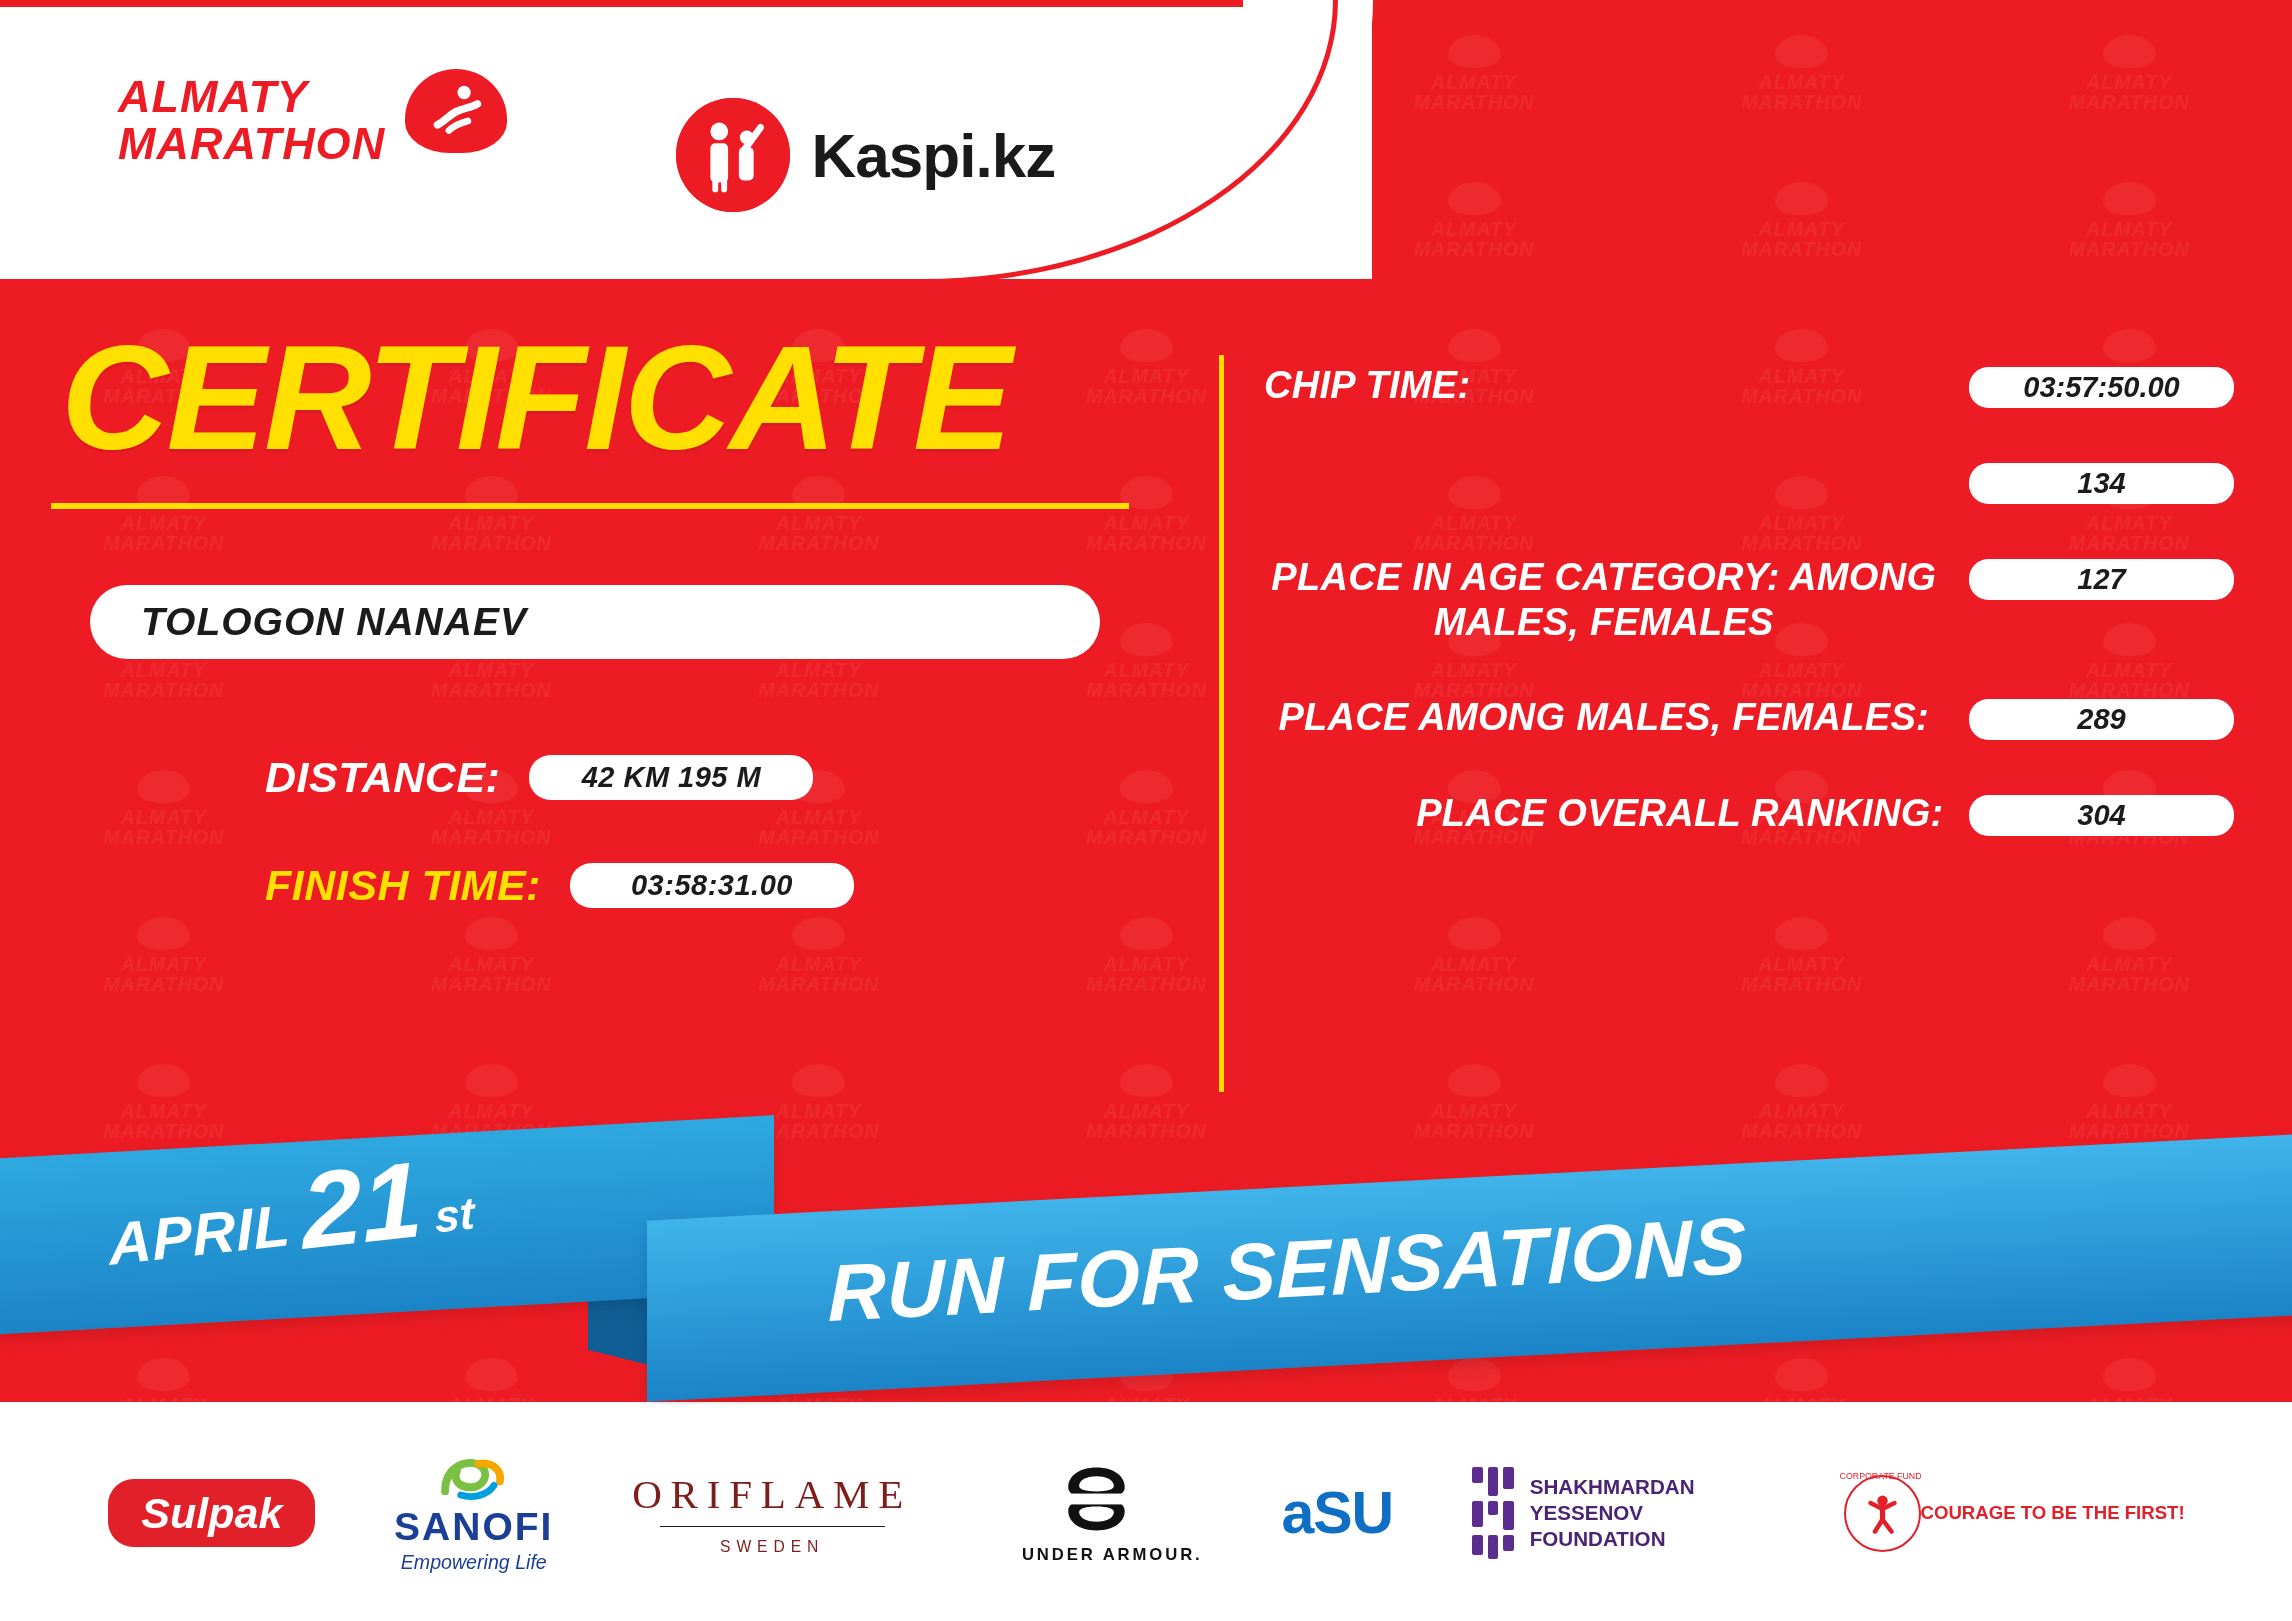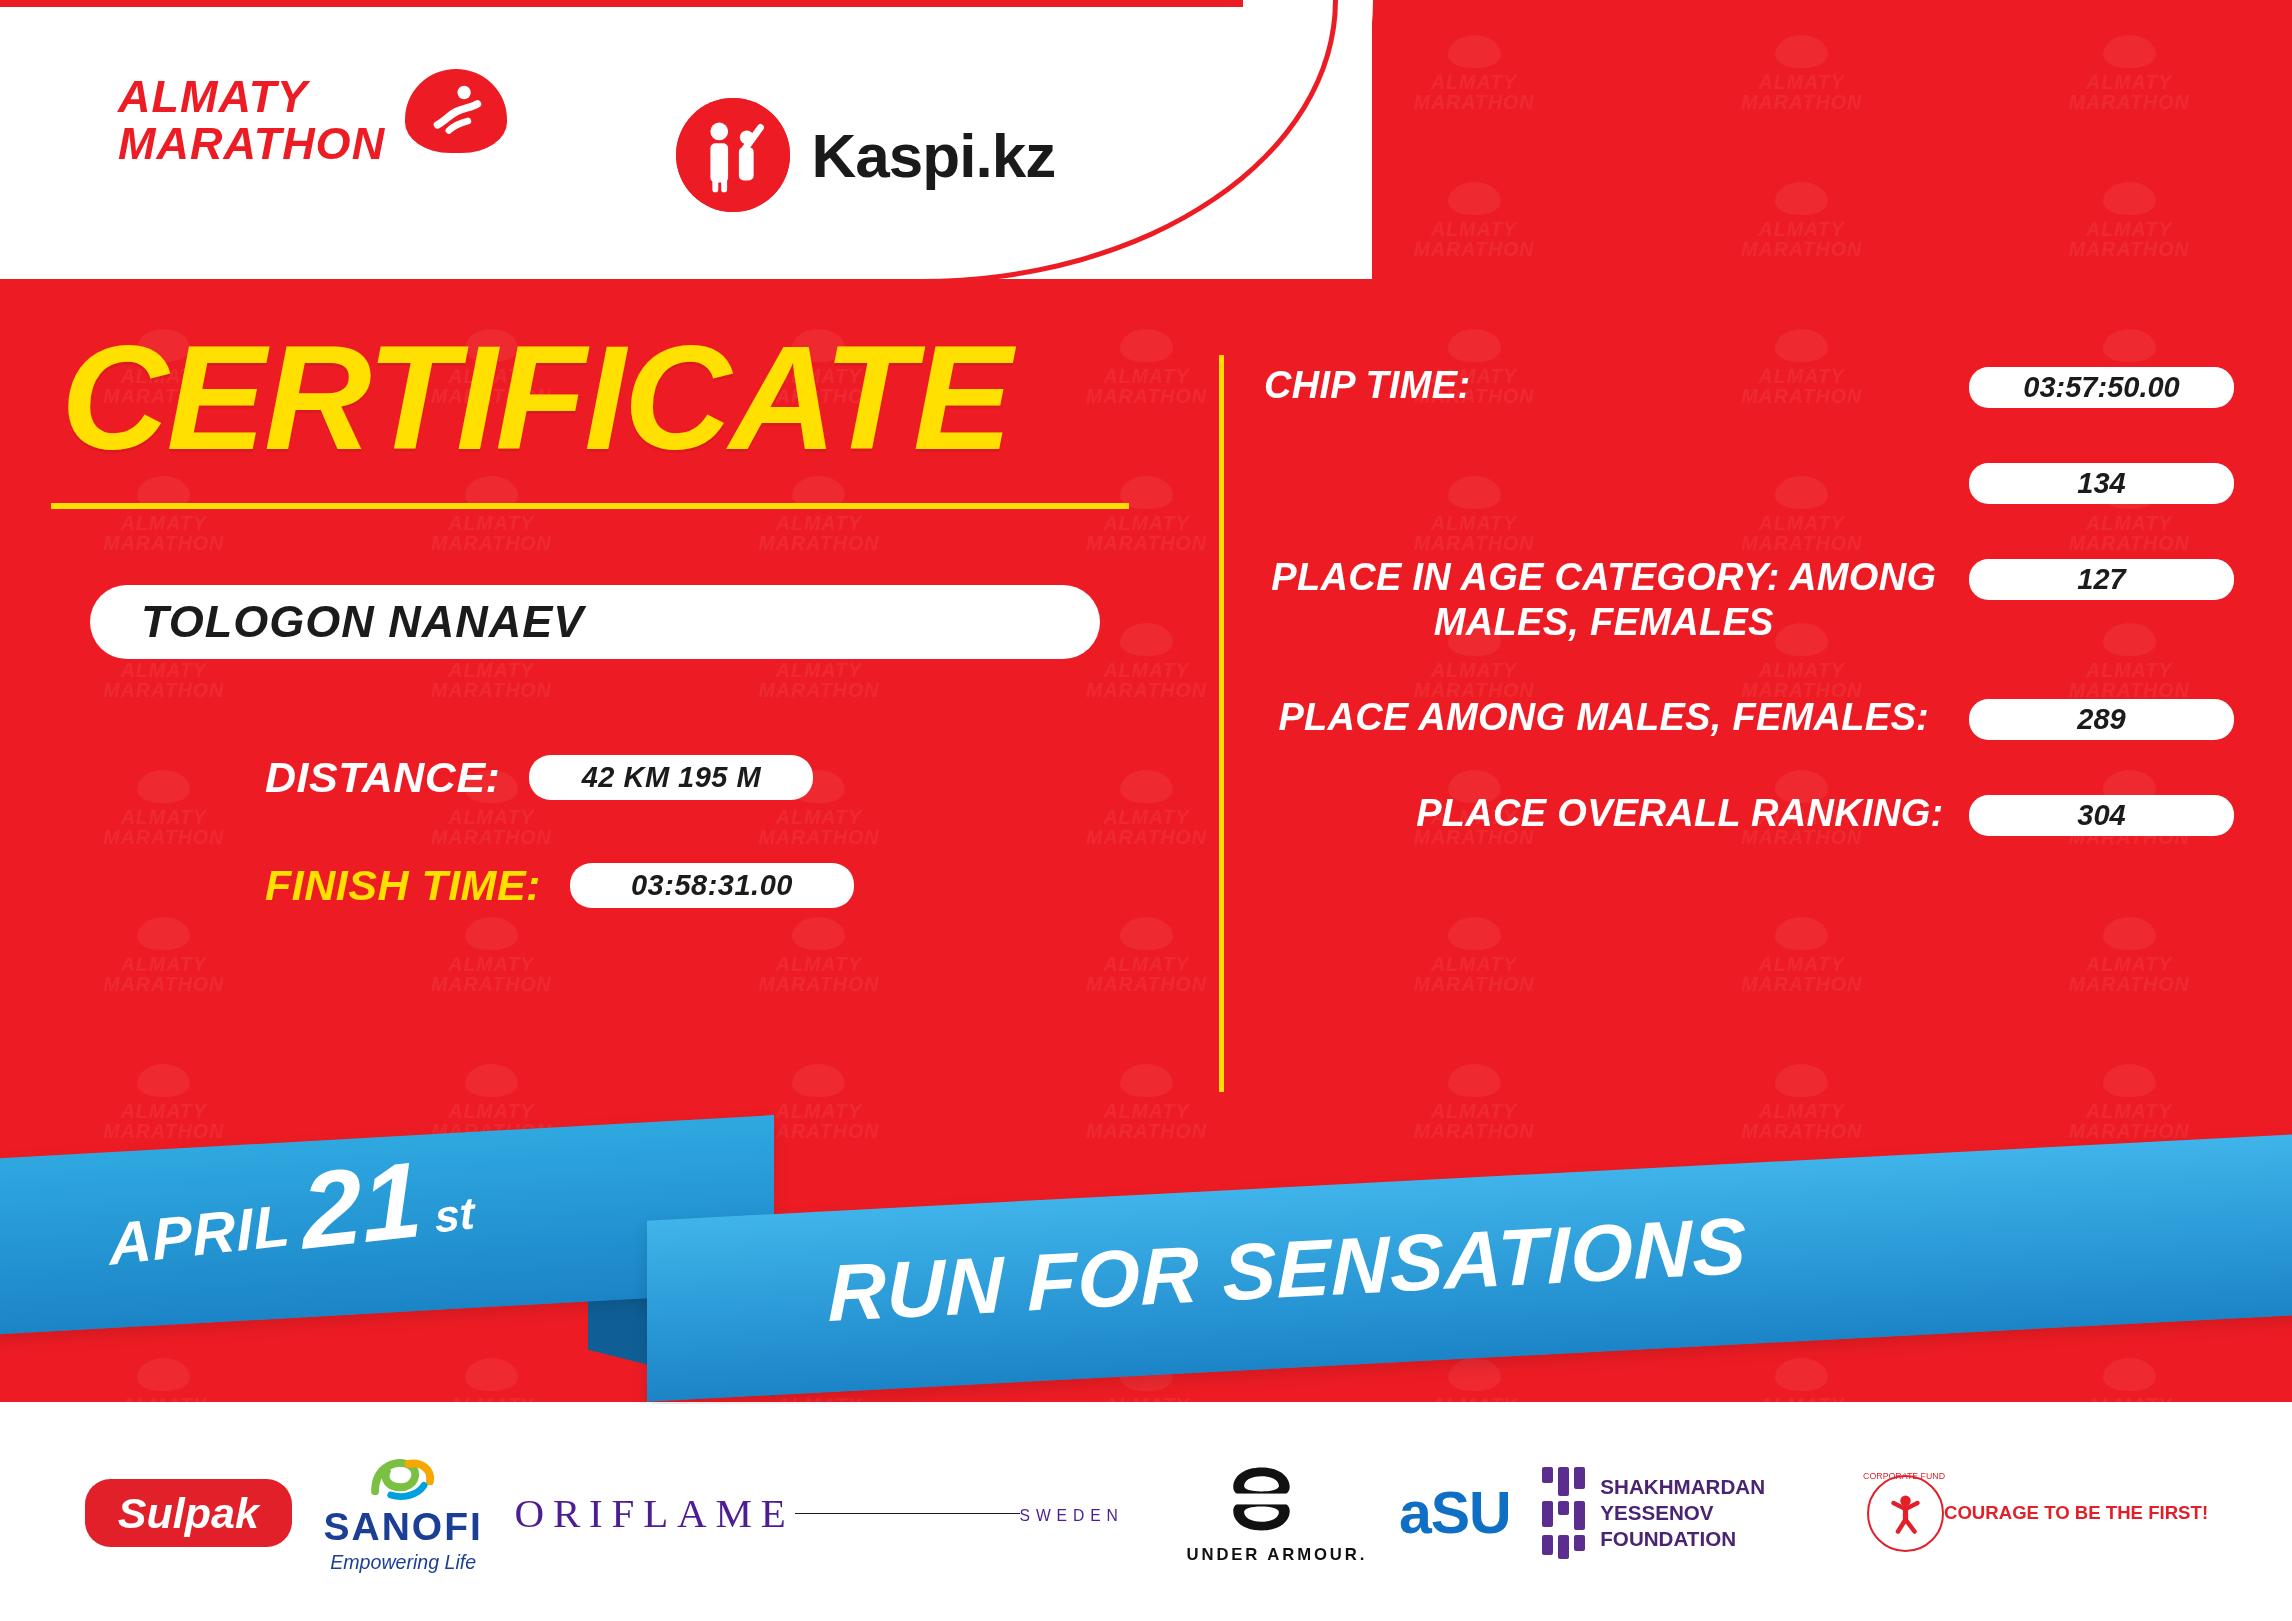--- a/index.html
+++ b/index.html
@@ -126,21 +126,21 @@
     width:1078px;height:5.9px;background:#ffe000;margin:31px 0 0 51px;
   }
   .name-pill{
     margin:76px 0 0 90px;
     width:1010px;height:74px;
     background:#ffffff;border-radius:39px;
     display:flex;align-items:center;
     padding-left:51px;box-sizing:border-box;
   }
   .name-pill span{
-    color:#1b1b1b;font-size:45px;font-weight:bold;font-style:italic;letter-spacing:1px;
+    color:#1b1b1b;font-size:39px;font-weight:bold;font-style:italic;letter-spacing:1px;
   }
   .row{
     display:flex;align-items:center;margin-left:265px;
   }
   .row.distance{margin-top:94px;}
   .row.finish{margin-top:59px;}
   .row-label{
     color:#ffffff;font-size:43px;font-weight:bold;font-style:italic;letter-spacing:0.5px;
   }
   .row-label.yellow{color:#ffe000;}
@@ -231,21 +231,21 @@
   .sp-sulpak{
     background:#e2202a;color:#ffffff;border-radius:25.5px;
     padding:9.8px 33px;font-size:43px;font-weight:bold;font-style:italic;
   }
   .sp-sanofi{display:flex;flex-direction:column;align-items:center;}
   .sanofi-mark{
     width:69px;height:49px;position:relative;margin-bottom:3.9px;
   }
   .sanofi-name{color:#1b3f94;font-size:39px;font-weight:bold;letter-spacing:2px;}
   .sanofi-tag{color:#1b3f94;font-size:19.6px;font-style:italic;margin-top:2px;}
-  .sp-oriflame{display:flex;flex-direction:row;align-items:center;color:#4c1d95;text-align:right;}
+  .sp-oriflame{display:flex;flex-direction:column;align-items:center;color:#7f1d1d;text-align:right;}
   .ori-name{font-size:41px;letter-spacing:8.8px;font-family:"Liberation Serif",serif;}
   .ori-sub{font-size:15.7px;letter-spacing:5.9px;margin-top:5.9px;}
   .ori-rule{width:225px;height:1px;background:#1b1b1b;margin:7.8px 0 5.9px;}
   .sp-ua{display:flex;flex-direction:column;align-items:center;color:#111;}
   .ua-name{font-size:16.7px;letter-spacing:2.9px;font-weight:bold;margin-top:7.8px;padding-left:31px;}
   .sp-asu{color:#0f6fc4;font-size:59px;font-weight:bold;letter-spacing:-1px;}
   .sp-shf{display:flex;align-items:center;gap:15.7px;}
   .shf-bars{display:grid;grid-template-columns:repeat(3,10.8px);gap:4.9px;}
   .shf-bars i{display:block;background:#5b2d8e;border-radius:2px;}
   .shf-text{color:#4a2472;font-size:20.6px;font-weight:bold;line-height:1.25;max-width:235px;}

